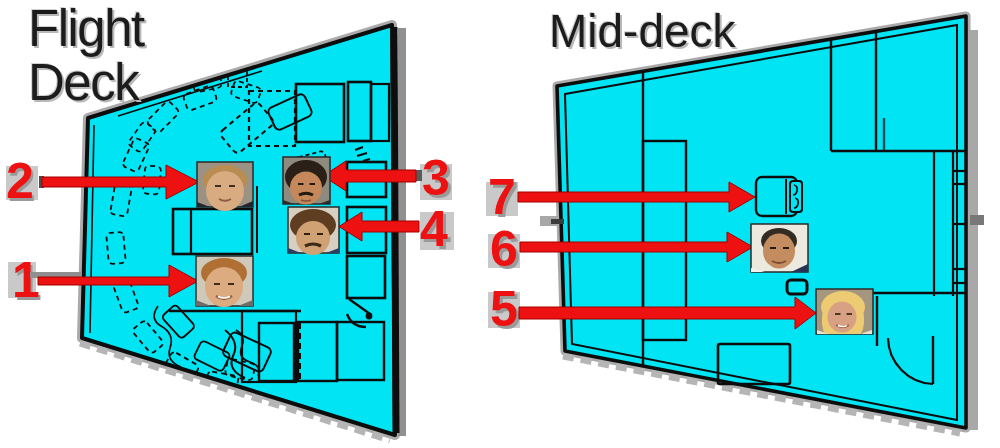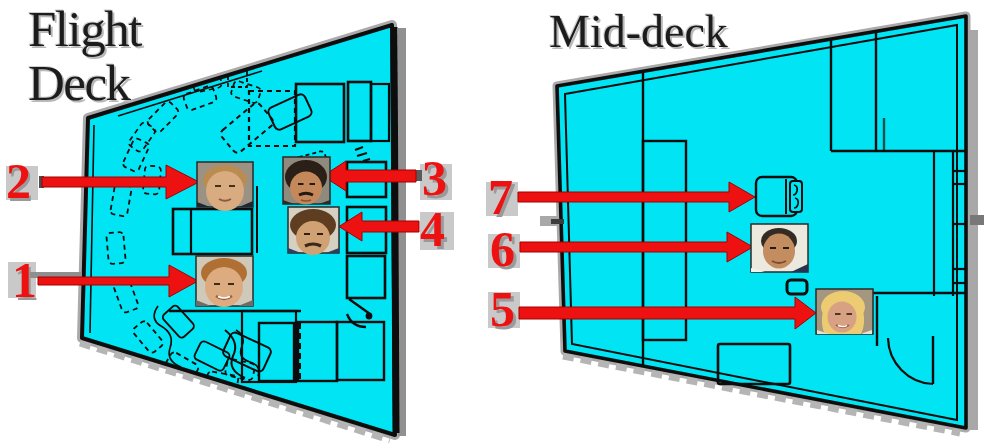--- a/index.html
+++ b/index.html
@@ -1,17 +1,17 @@
 <!DOCTYPE html>
 <html><head>
 <meta charset="utf-8">
 <style>
   html,body{margin:0;padding:0;background:#ffffff;}
   #wrap{position:relative;width:1000px;height:448px;background:#ffffff;overflow:hidden;
-        font-family:Liberation Serif, serif;}
+        font-family:Liberation Sans, sans-serif;}
   svg{display:block;}
 </style>
 </head>
 <body>
 <div id="wrap">
 <svg width="1000" height="448" viewBox="0 0 1000 448">
   <defs>
     <clipPath id="fdhull">
           <polygon points="88,118 392,25 395,435 82,338"></polygon>
         </clipPath>

